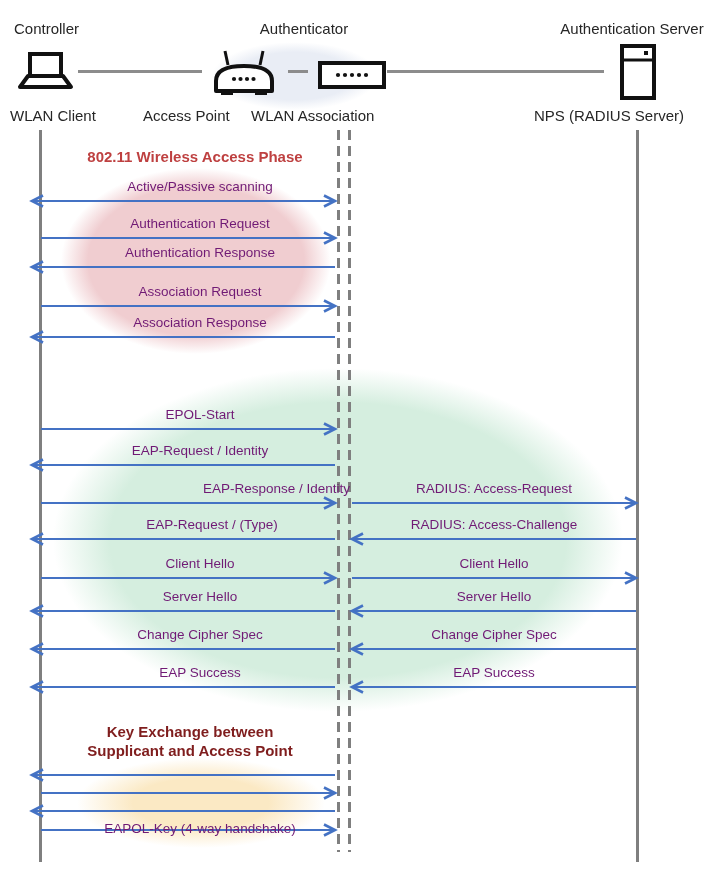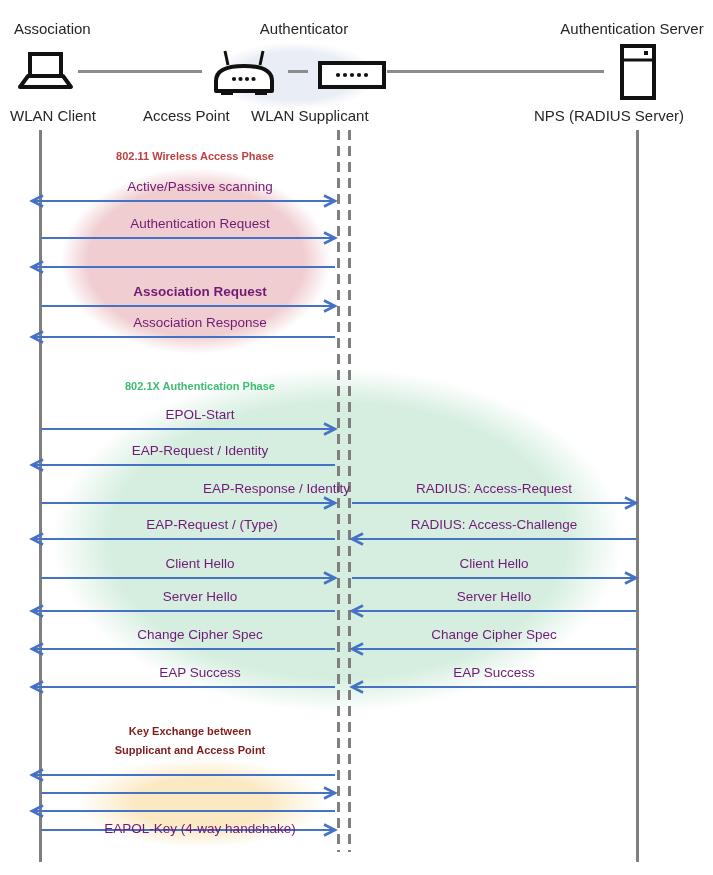--- a/index.html
+++ b/index.html
@@ -8,38 +8,38 @@
     font-family:"Liberation Sans","DejaVu Sans",sans-serif;color:#262626;
   }
   .abs{position:absolute;}
   .role-label{position:absolute;font-size:15px;color:#262626;white-space:nowrap;}
   .device-label{position:absolute;font-size:15px;color:#262626;white-space:nowrap;text-align:left;width:200px;}
   .ellipse{position:absolute;border-radius:50%;}
   .connector{position:absolute;height:3px;background:#8C8C8C;top:70px;}
   .lifeline{position:absolute;width:3px;top:130px;height:732px;background:#7F7F7F;}
   .lifeline-dashed{position:absolute;width:3px;top:130px;height:722px;
     background:repeating-linear-gradient(to bottom,#7F7F7F 0 10px,transparent 10px 16px);}
-  .phase-title{position:absolute;width:300px;text-align:center;font-size:11px;font-weight:bold;white-space:pre-line;line-height:19px;}
+  .phase-title{position:absolute;width:300px;text-align:center;font-size:15px;font-weight:bold;white-space:pre-line;line-height:19px;}
   .msg-label{position:absolute;width:300px;text-align:center;font-size:13.5px;color:#701a75;white-space:nowrap;height:18px;line-height:18px;}
   .msg-label.band{width:220px;margin-top:28px;}
   svg.icon{position:absolute;}
   #arrows{position:absolute;left:0;top:0;z-index:6;}
   .z1{z-index:1}.z2{z-index:2}.z3{z-index:3}.z4{z-index:4}.z7{z-index:7}
 </style>
 </head>
 <body>
 
 <div id="stage">
 
   <div class="ellipse z1" id="ellipse-authenticator" style="left: 212px; top: 42px; width: 166px; height: 68px; background: radial-gradient(50% 50%, rgb(233, 237, 245) 70%, rgba(233, 237, 245, 0) 100%);"></div>
   <div class="ellipse z1" id="ellipse-80211" style="left: 61px; top: 168px; width: 270px; height: 186px; background: radial-gradient(50% 50%, rgb(240, 205, 208) 80%, rgba(240, 205, 208, 0) 100%);"></div>
   <div class="ellipse z1" id="ellipse-8021x" style="left: 53px; top: 368px; width: 570px; height: 344px; background: radial-gradient(50% 50%, rgb(213, 238, 223) 80%, rgba(213, 238, 223, 0) 100%);"></div>
   <div class="ellipse z1" id="ellipse-key-exchange" style="left: 77px; top: 758px; width: 248px; height: 90px; background: radial-gradient(50% 50%, rgb(251, 233, 196) 55%, rgba(251, 233, 196, 0) 100%);"></div>
 
-  <div class="role-label z4" style="left:14px;top:20px;">Association</div>
+  <div class="role-label z4" style="left:14px;top:20px;">Controller</div>
   <div class="role-label z4" style="left:204px;top:20px;width:200px;text-align:center;">Authenticator</div>
   <div class="role-label z4" style="left:532px;top:20px;width:200px;text-align:center;">Authentication Server</div>
 
   <div class="connector z2" style="left:78px;width:124px;"></div>
   <div class="connector z2" style="left:288px;width:20px;"></div>
   <div class="connector z2" style="left:387px;width:217px;"></div>
 
   <svg class="icon z3" style="left:16px;top:51px;" width="60" height="42" viewBox="0 0 60 42">
     <rect x="14" y="3" width="31" height="22" fill="#fff" stroke="#111" stroke-width="4"></rect>
     <path d="M12 25 L47 25 L55 36 L4 36 Z" fill="#fff" stroke="#111" stroke-width="4" stroke-linejoin="round"></path>
@@ -64,30 +64,29 @@
     <circle cx="48" cy="14" r="2.1" fill="#111"></circle>
   </svg>
   <svg class="icon z3" style="left:619px;top:43px;" width="38" height="58" viewBox="0 0 38 58">
     <rect x="3" y="3" width="32" height="52" fill="#fff" stroke="#111" stroke-width="4"></rect>
     <line x1="3" y1="17" x2="35" y2="17" stroke="#111" stroke-width="3"></line>
     <rect x="25" y="8" width="4" height="4" fill="#111"></rect>
   </svg>
 
   <div class="device-label z4" style="left:-43px;top:107px;text-align:left;padding-left:53px;">WLAN Client</div>
   <div class="device-label z4" style="left:143px;top:107px;">Access Point</div>
-  <div class="device-label z4" style="left:251px;top:107px;">WLAN Supplicant</div>
+  <div class="device-label z4" style="left:251px;top:107px;">WLAN Association</div>
   <div class="device-label z4" style="left:534px;top:107px;">NPS (RADIUS Server)</div>
 
   <div class="lifeline z2" style="left:39px;"></div>
   <div class="lifeline-dashed z2" style="left:337px;"></div>
   <div class="lifeline-dashed z2" style="left:348px;"></div>
   <div class="lifeline z2" style="left:636px;"></div>
 
   <div class="phase-title z7" style="left: 45px; top: 147px; color: rgb(190, 64, 64);">802.11 Wireless Access Phase</div>
-  <div class="phase-title z7" style="left: 50px; top: 377px; color: rgb(61, 190, 113);">802.1X Authentication Phase</div>
   <div class="phase-title z7" style="left: 40px; top: 722px; color: #7f1d1d;">Key Exchange between
 Supplicant and Access Point</div>
 
   <svg id="arrows" width="713" height="875" viewBox="0 0 713 875">
       <g>
         <line x1="32" y1="201" x2="335" y2="201" stroke="#4472C4" stroke-width="2.2"></line>
         <path d="M 324 195.5 L 335 201 L 324 206.5" fill="none" stroke="#4472C4" stroke-width="2.6"></path>
         <path d="M 43 195.5 L 32 201 L 43 206.5" fill="none" stroke="#4472C4" stroke-width="2.6"></path>
       </g>
       <g>
@@ -176,21 +175,22 @@
       </g>
       <g>
         <line x1="41" y1="830" x2="335" y2="830" stroke="#4472C4" stroke-width="2.2"></line>
         <path d="M 324 824.5 L 335 830 L 324 835.5" fill="none" stroke="#4472C4" stroke-width="2.6"></path>
       </g>
     </svg>
 
   <div id="labels" class="abs z7" style="left:0;top:0;width:713px;height:875px;pointer-events:none;">
       <div class="msg-label" style="left: 50px; top: 178px;">Active/Passive scanning</div>
       <div class="msg-label" style="left: 50px; top: 215px;">Authentication Request</div>
-      <div class="msg-label" style="left: 50px; top: 283px; font-weight: bold;">Association Request</div>
+      <div class="msg-label" style="left: 50px; top: 244px;">Authentication Response</div>
+      <div class="msg-label" style="left: 50px; top: 283px;">Association Request</div>
       <div class="msg-label" style="left: 50px; top: 314px;">Association Response</div>
       <div class="msg-label" style="left: 50px; top: 442px;">EAP-Request / Identity</div>
       <div class="msg-label" style="left: 50px; top: 406px;">EPOL-Start</div>
       <div class="msg-label" style="left: 50px; top: 480px; text-align: right;">EAP-Response / Identity</div>
       <div class="msg-label" style="left: 344px; top: 480px;">RADIUS: Access-Request</div>
       <div class="msg-label" style="left: 62px; top: 516px;">EAP-Request / (Type)</div>
       <div class="msg-label" style="left: 344px; top: 516px;">RADIUS: Access-Challenge</div>
       <div class="msg-label" style="left: 50px; top: 555px;">Client Hello</div>
       <div class="msg-label" style="left: 344px; top: 555px;">Client Hello</div>
       <div class="msg-label" style="left: 50px; top: 588px;">Server Hello</div>

